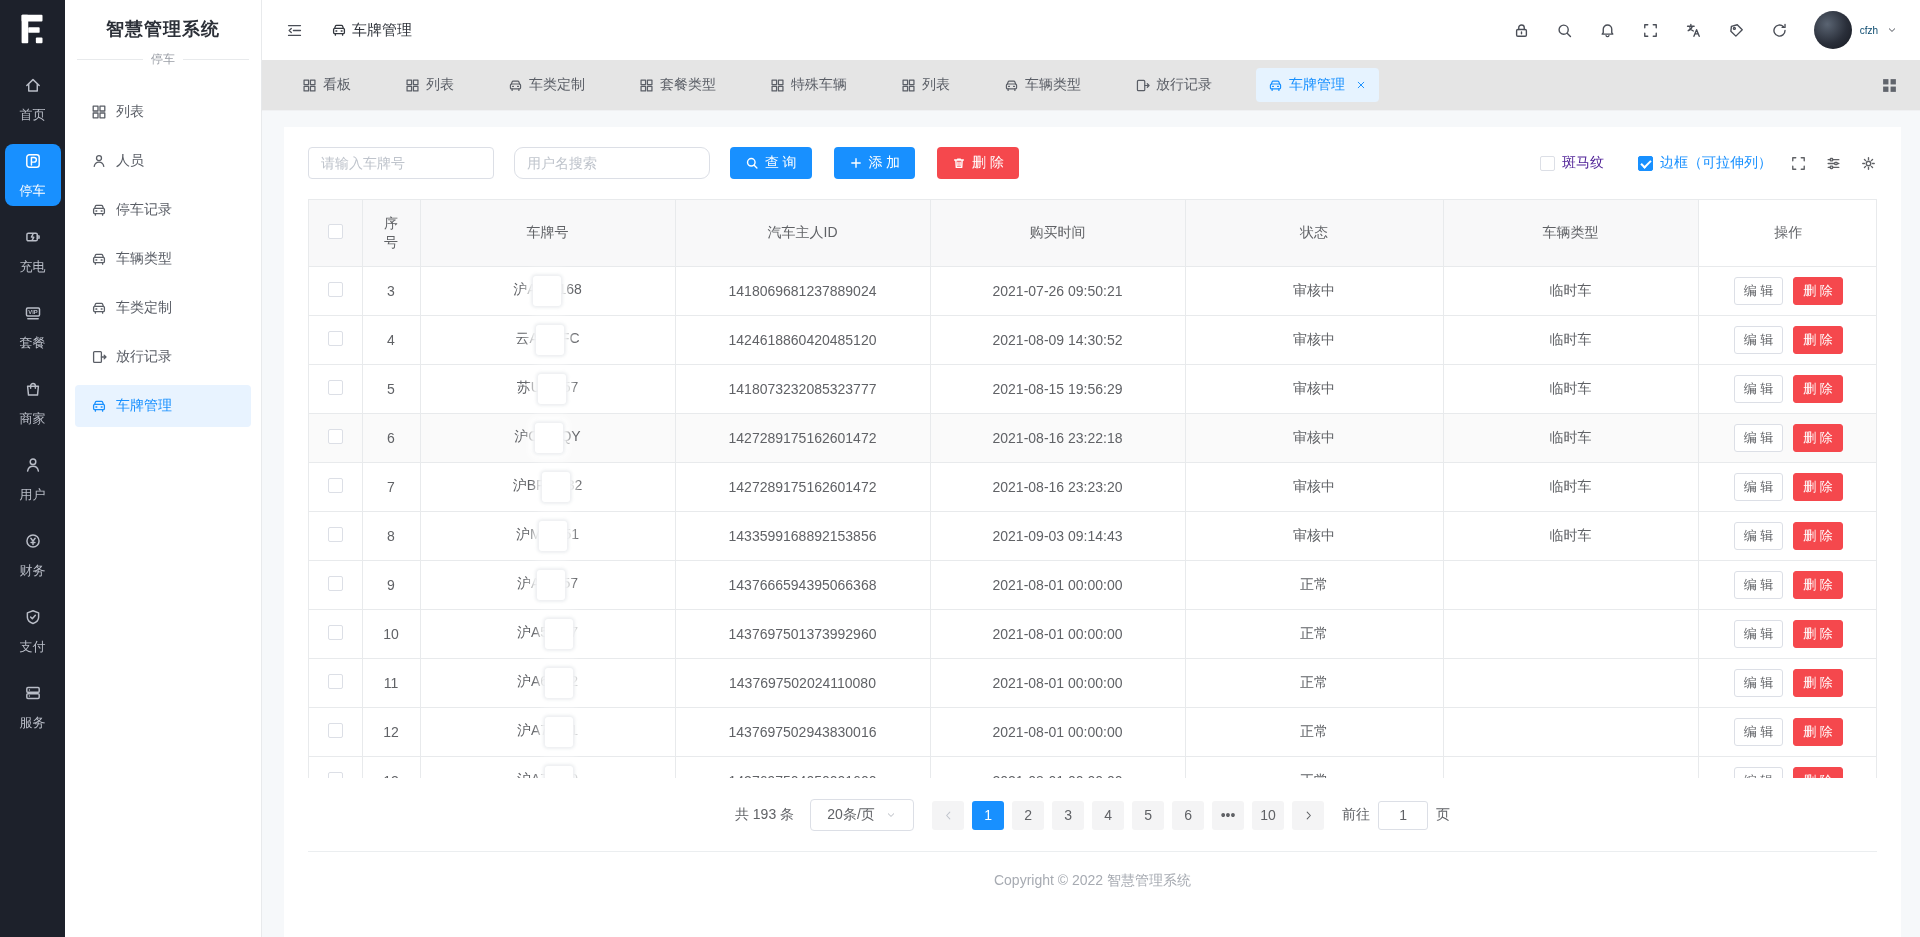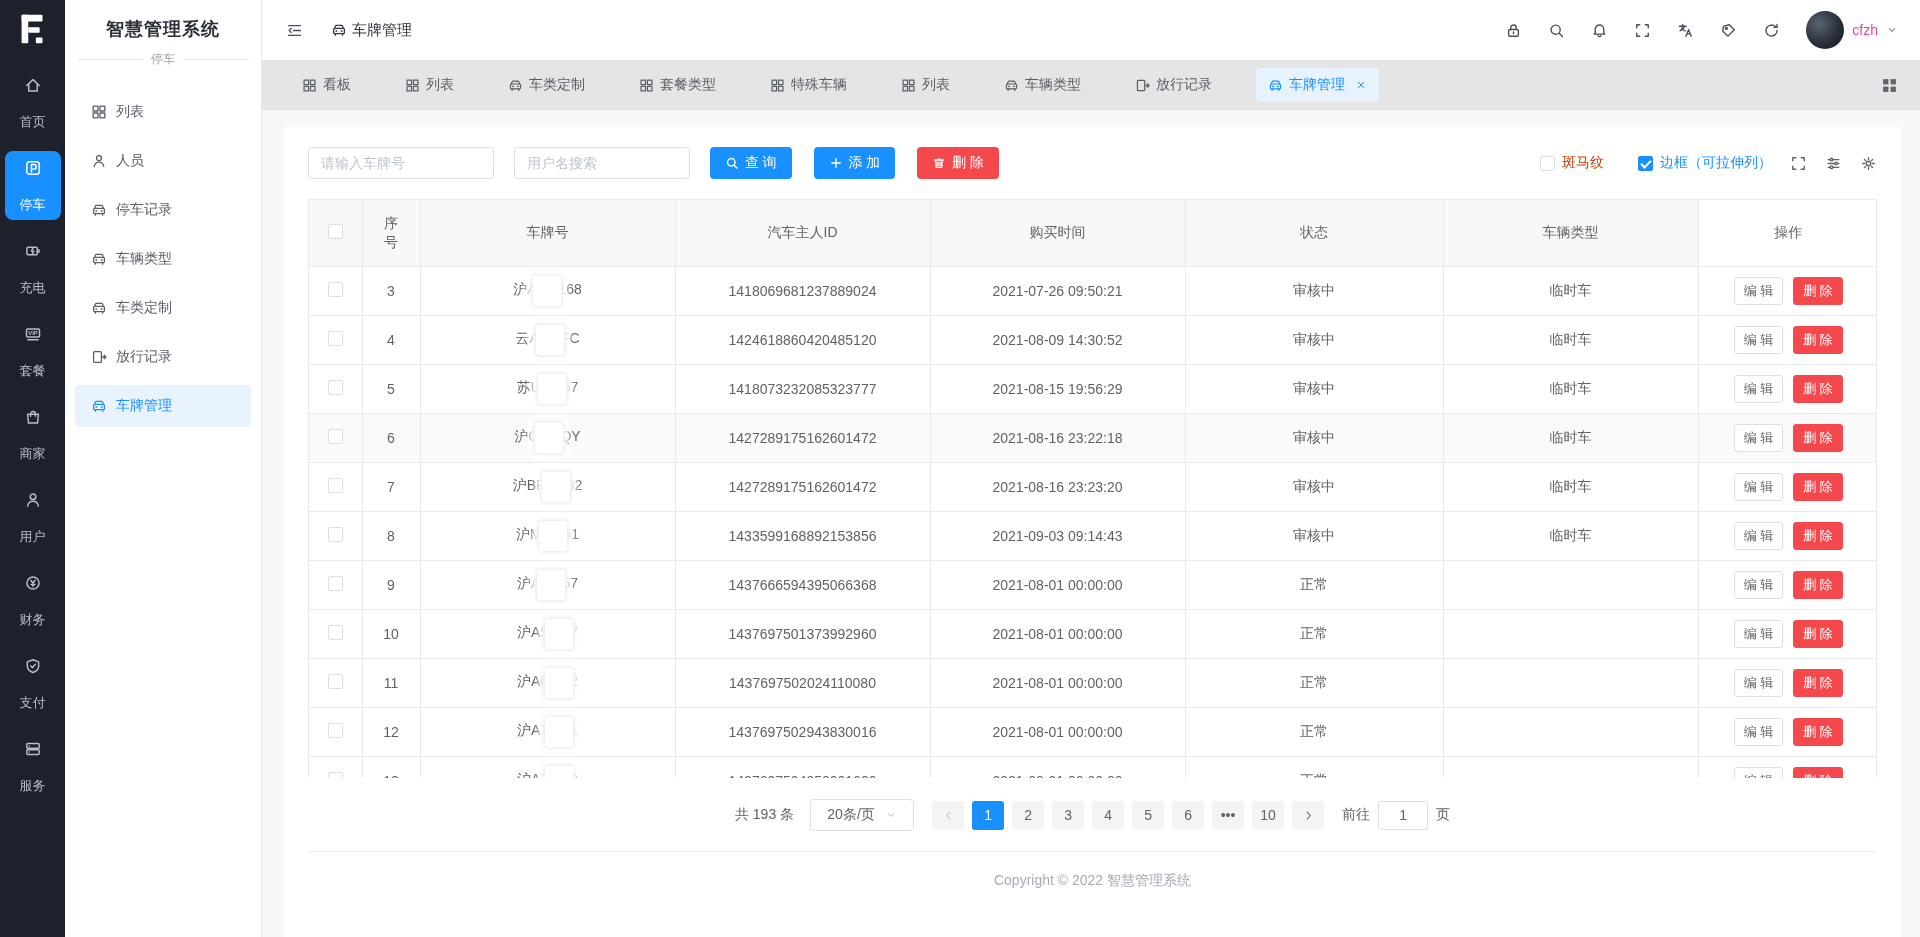--- a/index.html
+++ b/index.html
@@ -3,21 +3,21 @@
 <meta charset="utf-8">
 <style>
   * { margin:0; padding:0; box-sizing:border-box; }
   html,body { width:1920px; height:937px; overflow:hidden; font-family:"Liberation Sans","DejaVu Sans",sans-serif; background:#f6f8fa; color:#606266; }
   .app { display:flex; height:100%; }
   .ic { width:16px; height:16px; flex:0 0 auto; }
 
   
   .rail { width:65px; background:#1d212b; display:flex; flex-direction:column; align-items:center; padding-top:10px; flex:0 0 auto; }
   .rail-logo { width:40px; height:40px; margin-bottom:18px; display:flex; align-items:center; justify-content:center; }
-  .rail-item { width:56px; padding:8px 0 9px; margin-bottom:14px; display:flex; flex-direction:column; align-items:center; gap:21px; color:#b9bdc7; border-radius:8px; cursor:pointer; }
+  .rail-item { width:56px; padding:8px 0 9px; margin-bottom:14px; display:flex; flex-direction:column; align-items:center; gap:14px; color:#b9bdc7; border-radius:8px; cursor:pointer; }
   .rail-item .ic { width:18px; height:18px; }
   .rail-label { font-size:13px; line-height:1; }
   .rail-item.active { background:#1890ff; color:#fff; }
 
   
   .sidebar { width:197px; background:#fff; border-right:1px solid #e8eaec; flex:0 0 auto; display:flex; flex-direction:column; }
   .sb-title { font-size:18px; font-weight:bold; color:#2c3038; text-align:center; padding:17px 0 10px; letter-spacing:1px; }
   .sb-divider { display:flex; align-items:center; gap:8px; padding:0 12px 6px; color:#9a9ea6; font-size:12px; }
   .sb-divider:before,.sb-divider:after { content:""; flex:1; border-top:1px solid #e8eaec; }
   .menu { padding-top:10px; }
@@ -32,45 +32,45 @@
   .topbar { height:60px; background:#fff; display:flex; align-items:center; padding:0 22px 0 24px; flex:0 0 auto; }
   .collapse { color:#4a4e57; display:flex; align-items:center; cursor:pointer; }
   .collapse .ic { width:17px; height:17px; }
   .breadcrumb { display:flex; align-items:center; gap:5px; margin-left:28px; font-size:15px; color:#33373e; cursor:default; }
   .breadcrumb .ic { width:16px; height:16px; color:#33373e; }
   .topbar-right { margin-left:auto; display:flex; align-items:center; gap:26px; color:#4a4e57; }
   .top-icon { cursor:pointer; display:flex; }
   .top-icon .ic { width:17px; height:17px; }
   .user-box { display:flex; align-items:center; gap:8px; cursor:pointer; }
   .avatar { width:38px; height:38px; border-radius:50%; background:radial-gradient(circle at 35% 35%, #5a6472 0%, #2a2f3a 55%, #14171e 100%); }
-  .username { font-size:14px; color:#ec4899; }
+  .username { font-size:10px; color:#0c4a6e; }
 
   .tabbar { height:51px; background:#e5e5e5; display:flex; align-items:center; padding:0 22px 0 30px; border-bottom:1px solid #f0f1f3; flex:0 0 auto; box-shadow:0 1px 2px rgba(0,0,0,0.03); }
   .tab { display:flex; align-items:center; gap:6px; font-size:14px; color:#5a5e66; margin-right:34px; padding:8px 10px; border-radius:4px; cursor:pointer; white-space:nowrap; }
   .tab .ic { width:15px; height:15px; }
   .tab.active { background:#e6f3ff; color:#1890ff; margin-right:0; padding:8px 12px; }
   .tab .tab-close { display:flex; margin-left:4px; }
   .tab .tab-close .ic { width:12px; height:12px; }
   .tabbar-right { margin-left:auto; color:#60646c; display:flex; cursor:pointer; }
   .tabbar-right .ic { width:17px; height:17px; fill:#60646c; stroke:none; }
 
   
   .content { flex:1; background:#f6f8fa; padding:16px 19px 0 22px; min-height:0; }
   .card { background:#fff; height:100%; padding:20px 24px 0; display:flex; flex-direction:column; }
 
   .toolbar { display:flex; align-items:center; flex:0 0 auto; }
   .tb-input { width:186px; height:32px; border:1px solid #dcdfe6; border-radius:4px; padding:0 12px; font-size:14px; color:#333; outline:none; margin-right:20px; font-family:inherit; }
   .tb-input::placeholder { color:#bfc4cc; }
-  .tb-input.narrow { width:176px; }
+  .tb-input.narrow { width:196px;border-radius:9px; }
   .btn { height:32px; border:none; border-radius:4px; color:#fff; font-size:14px; padding:0 15px; display:inline-flex; align-items:center; gap:6px; cursor:pointer; margin-right:22px; font-family:inherit; }
   .btn .ic { width:14px; height:14px; stroke-width:1.6; }
   .btn-blue { background:#1890ff;font-family:Liberation Serif, serif; }
   .btn-red { background:#f5484d; }
   .toolbar-right { margin-left:auto; display:flex; align-items:center; gap:18px; }
-  .check-group { display:flex; align-items:center; gap:7px; font-size:14px; color:#c2410c; cursor:pointer; }
+  .check-group { display:flex; align-items:center; gap:7px; font-size:14px; color:#4c1d95; cursor:pointer; }
   .check-group.on { color:#1890ff;margin-left:16px; }
   .cb { width:15px; height:15px; border:1px solid #dcdfe6; border-radius:2px; background:#fff; display:inline-block; position:relative; flex:0 0 auto; }
   .cb.checked { background:#1890ff; border-color:#1890ff; }
   .cb.checked:after { content:""; position:absolute; left:4px; top:1px; width:4px; height:8px; border:solid #fff; border-width:0 2px 2px 0; transform:rotate(45deg); }
   .tool-icon { color:#606266; display:flex; cursor:pointer; }
   .tool-icon .ic { width:17px; height:17px; }
 
   
   .table-wrap { margin-top:20px; height:579px; overflow:hidden; border:1px solid #e8eaec; border-bottom:none; flex:0 0 auto; }
   table { width:100%; border-collapse:collapse; table-layout:fixed; font-size:14px; color:#606266; }

